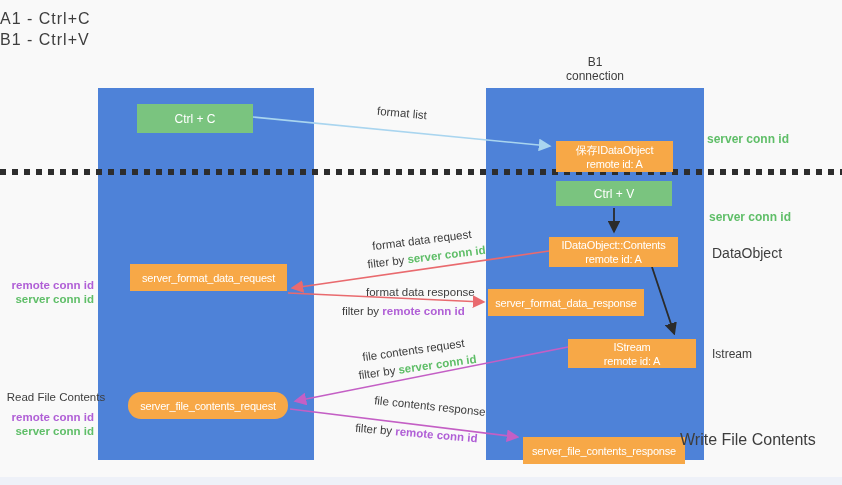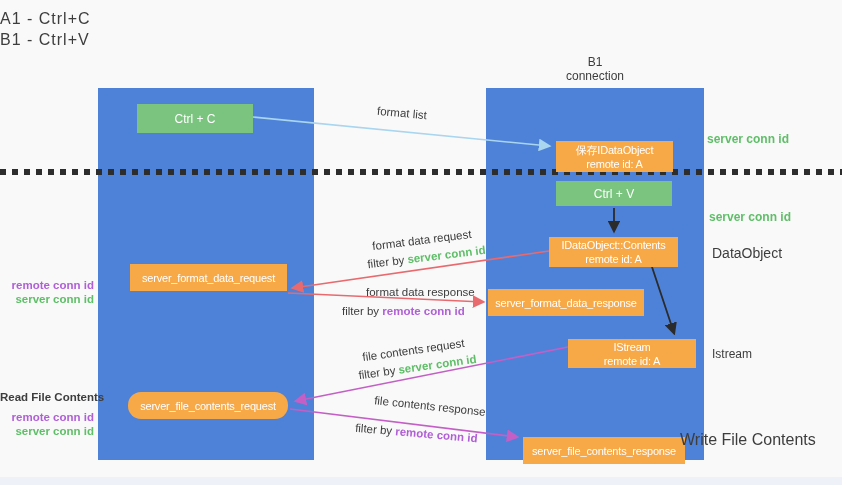--- a/index.html
+++ b/index.html
@@ -44,21 +44,21 @@
   #file-res-box{left:523px;top:437px;width:162px;height:27px;}
   
   .lbl{position:absolute;font-size:11.5px;white-space:nowrap;color:#3d3d3d;}
   .green-t{color:var(--green_text,#5fbe68);font-weight:bold;}
   .purple-t{color:var(--purple_text,#b05fd6);font-weight:bold;}
   #scid-1{left:707px;top:132px;font-size:12px;}
   #scid-2{left:709px;top:210px;font-size:12px;}
   #dataobject-label{left:712px;top:245px;font-size:14px;}
   #istream-label{left:712px;top:347px;font-size:12px;}
   #write-label{left:680px;top:431px;font-size:16px;}
-  #read-label{left:0;top:391px;width:112px;text-align:left;font-size:11.5px;font-weight:bold;}
+  #read-label{left:0;top:391px;width:112px;text-align:center;font-size:11.5px;}
   .conn-pair{position:absolute;left:0;width:94px;text-align:right;line-height:14px;font-size:11.5px;}
   #conn-pair-1{top:278px;}
   #conn-pair-2{top:410px;}
   .conn-pair span{display:block;}
   
   #lbl-format-list{left:377px;top:107px;transform:rotate(5deg);}
   #lbl-fdr{left:372px;top:234px;transform:rotate(-7deg);}
   #lbl-filter-s1{left:367px;top:251px;transform:rotate(-7deg);}
   #lbl-fdres{left:366px;top:286px;}
   #lbl-filter-r1{left:342px;top:305px;}

